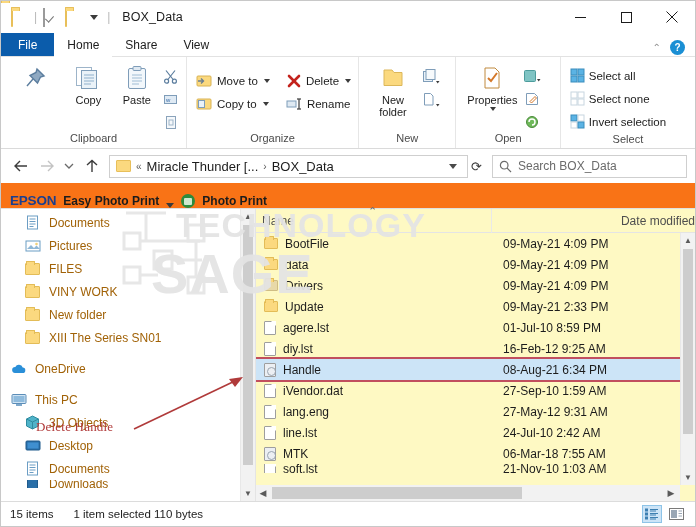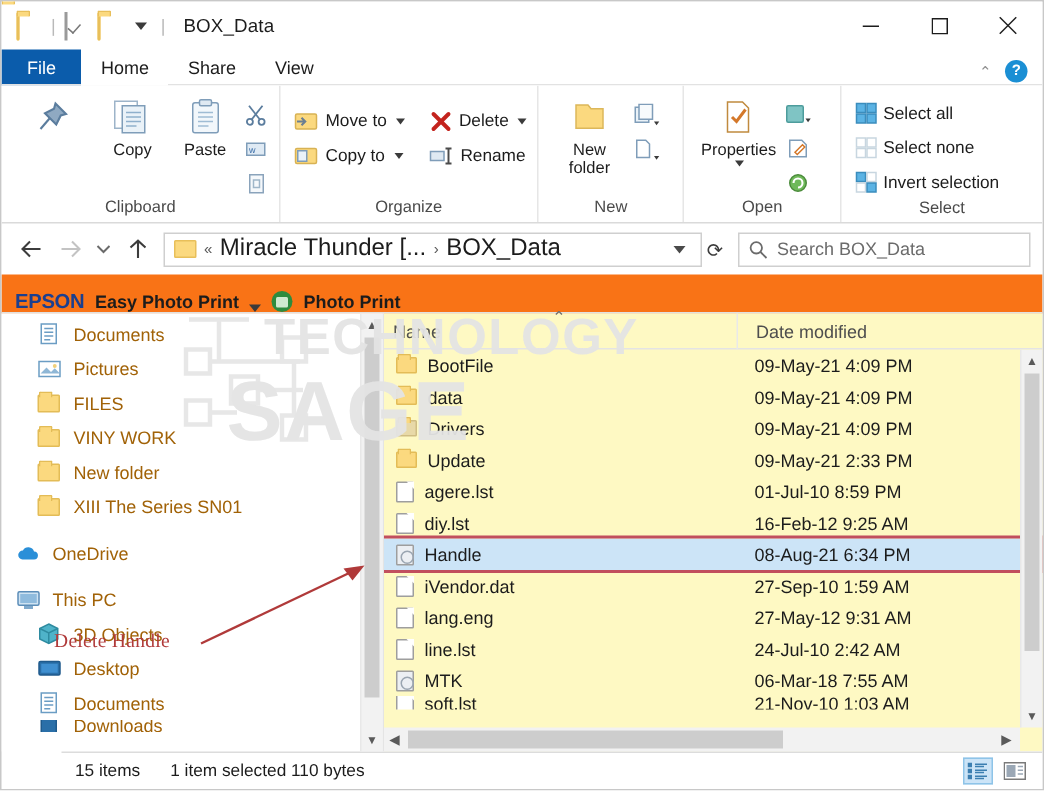--- a/index.html
+++ b/index.html
@@ -115,21 +115,21 @@
     padding:0 8px; gap:3px; background:#ffffff;
   }
   .nav-btn { width:23px;height:23px;display:flex;align-items:center;justify-content:center;color:#3c3c3c;}
   .nav-btn.dim { color:#c3c3c3; }
   .nav-btn.small { width:16px; }
   .crumbs {
     flex:1; height:23px; border:1px solid #cfcfcf; background:#fff;
     display:flex; align-items:center; padding:0 4px; gap:5px; margin-left:3px; min-width:0;
   }
   .crumbs .folder-ico{ flex:0 0 auto; margin-left:2px; }
-  .crumb-txt { font-size:16px; color:#1c1c1c; white-space:nowrap; }
+  .crumb-txt { font-size:13px; color:#1c1c1c; white-space:nowrap; }
   .crumb-sep { font-size:10px; color:#5a5a5a; }
   .crumbs .spacer { flex:1; }
   .crumb-caret { width:0;height:0;border-left:4px solid transparent;border-right:4px solid transparent;border-top:5px solid #4a4a4a; margin-right:6px;}
   .refresh { color:#3c3c3c; font-size:13px; margin-right:4px; }
   .searchbox {
     width:195px; height:23px; border:1px solid #cfcfcf; background:#fff;
     display:flex; align-items:center; gap:6px; padding:0 6px; margin-left:3px;
   }
   .search-ph { font-size:12px; color:#6b6b6b; }
 
@@ -206,21 +206,21 @@
   
   .filepane { flex:1; display:flex; flex-direction:column; min-width:0; background:#fef9c3; position:relative; }
   .colheader {
     height:24px; flex:0 0 24px; display:flex; align-items:center;
     border-bottom:1px solid #e4e4e4; position:relative;
   }
   .col-name { width:235px; font-size:12px; color:#4e4e4e; padding-left:6px; position:relative; }
   .col-name .sortmark {
     position:absolute; left:112px; top:-9px; font-size:11px; color:#6f6f6f;
   }
-  .col-date { font-size:12px; color:#4e4e4e; padding-left:12px; border-left:1px solid #e9e9e9; height:24px; display:flex; align-items:center; flex:1;}
+  .col-date { font-size:12px; color:#4e4e4e; padding-left:12px; border-left:1px solid #e9e9e9; height:24px; display:flex; align-items:center; flex:1;justify-content:flex-end;}
   .rows { flex:1; overflow:hidden; position:relative; }
   .frow {
     height:21px; display:flex; align-items:center; font-size:12px; color:#1c1c1c;
     position:relative;
   }
   .frow .fname { width:235px; display:flex; align-items:center; gap:7px; padding-left:8px; }
   .frow .fdate { padding-left:12px; color:#1c1c1c; }
   .frow.selected { background:#cce4f7; }
   .frow.selected .outline {
     position:absolute; left:-12px; right:-1px; top:-2px; bottom:-2px;
@@ -260,21 +260,21 @@
     position:absolute; left:0; right:15px; bottom:0; height:16px; background:#f2f2f2;
     display:flex; align-items:center;
   }
   .h-arrow { width:14px; text-align:center; color:#5a5a5a; font-size:9px; }
   .h-thumb { height:12px; background:#cdcdcd; width:250px; margin-left:2px; }
   .h-arrow.right { margin-left:auto; margin-right:2px; }
 
   
   .statusbar {
     flex:0 0 25px; height:25px; border-top:1px solid #dcdcdc; background:#ffffff;
-    display:flex; align-items:center; padding:0 9px; gap:20px; position:relative;margin-left:40px;
+    display:flex; align-items:center; padding:0 9px; gap:20px; position:relative;
   }
   .st-txt { font-size:11.5px; color:#1c1c1c; }
   .view-btns { margin-left:auto; display:flex; gap:4px; align-items:center; }
   .vbtn { width:20px; height:18px; display:flex; align-items:center; justify-content:center; }
   .vbtn.active { background:#cce4f7; border:1px solid #8ec4e8; }
 </style>
 </head>
 <body>
 
 <div class="window">

